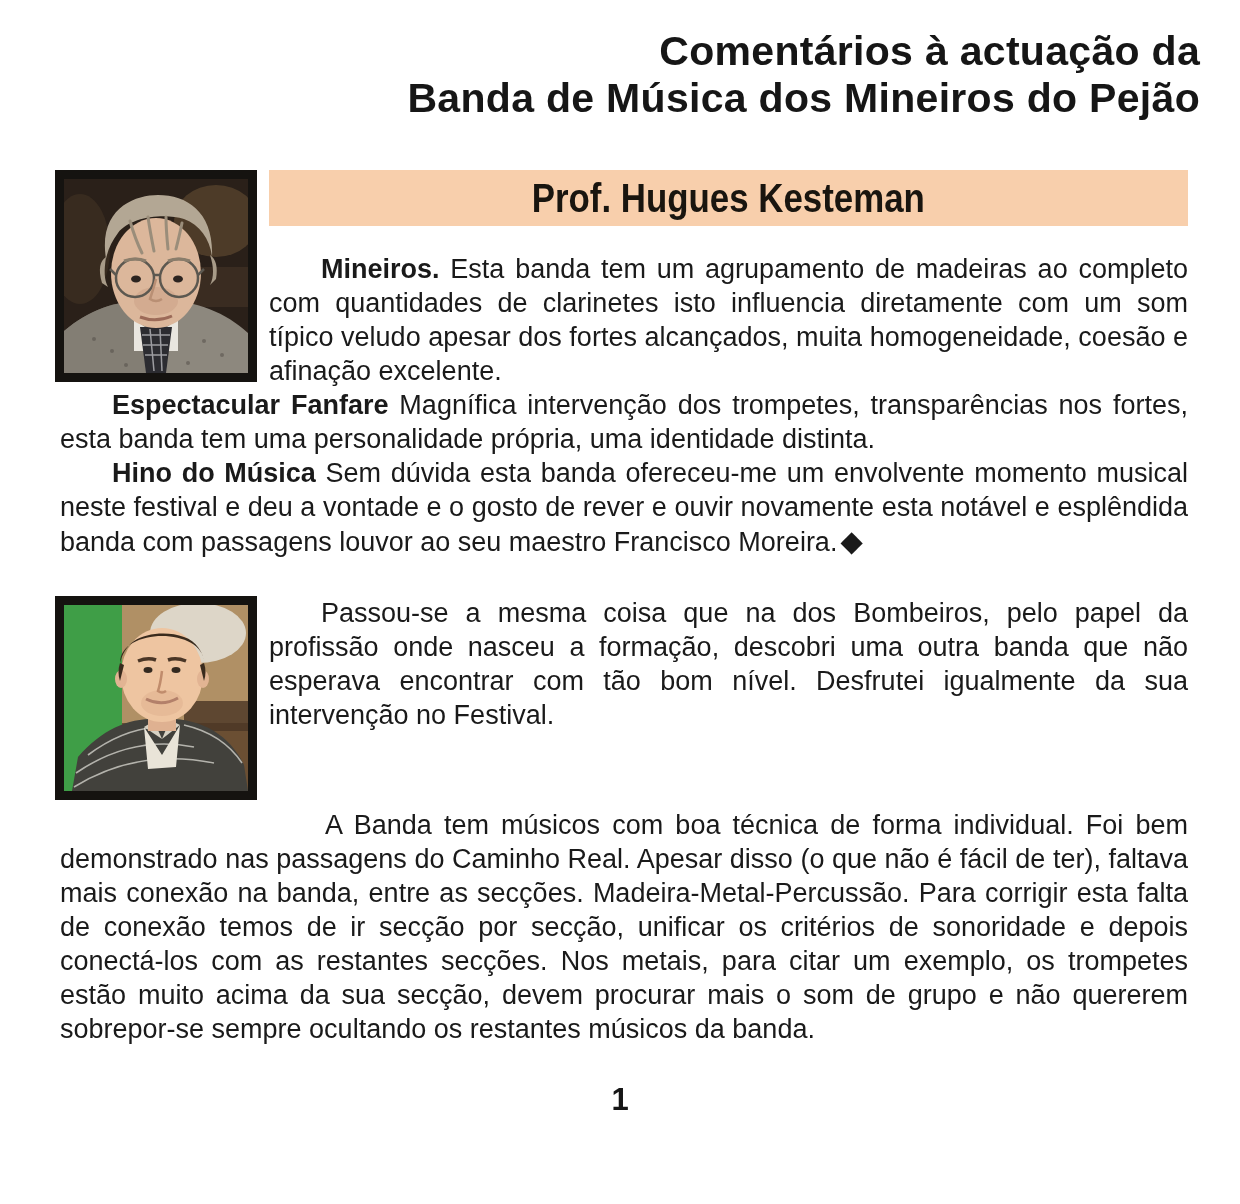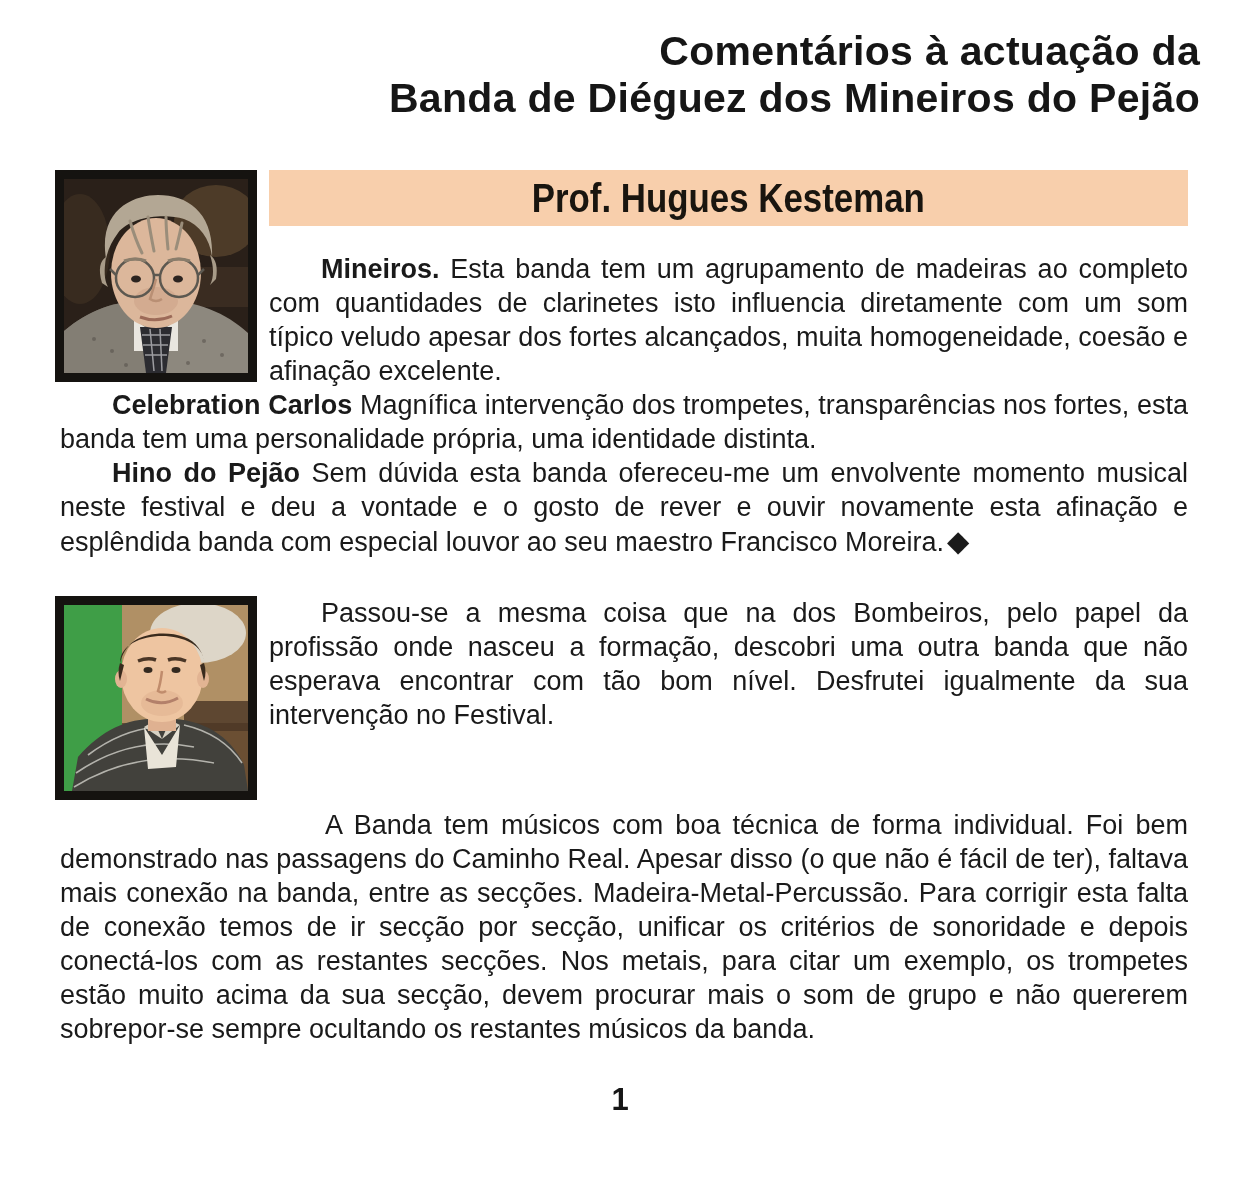--- a/index.html
+++ b/index.html
@@ -76,21 +76,21 @@
     margin-top: 36px;
   }
 </style>
 </head>
 <body>
 
 <div>
 
   <div class="title">
     <div>Comentários à actuação da</div>
-    <div>Banda de Diéguez dos Mineiros do Pejão</div>
+    <div>Banda de Música dos Mineiros do Pejão</div>
   </div>
 
   <div class="section sec1">
     <div class="photo-frame photo1">
       <svg viewBox="0 0 184 194" preserveAspectRatio="none">
         <rect width="184" height="194" fill="#2a2019"></rect>
         <ellipse cx="152" cy="42" rx="42" ry="36" fill="#54412c" opacity="0.85"></ellipse>
         <ellipse cx="16" cy="70" rx="30" ry="55" fill="#3a2c20" opacity="0.9"></ellipse>
         <rect x="118" y="88" width="66" height="40" fill="#463627" opacity="0.6"></rect>
 
@@ -142,22 +142,22 @@
         <path d="M60,82 Q72,78 82,82" stroke="#8a7d6b" stroke-width="3" fill="none"></path>
         <path d="M104,82 Q114,78 126,82" stroke="#8a7d6b" stroke-width="3" fill="none"></path>
         <path d="M92,100 C90,108 88,114 86,120 Q92,124 98,120" stroke="#b98f74" stroke-width="2.5" fill="none"></path>
         <path d="M76,138 Q92,144 108,137" stroke="#9c6a58" stroke-width="3" fill="none"></path>
       </svg>
     </div>
     <div class="head-bar">
       <span class="txt">Prof. Hugues Kesteman</span>
     </div>
     <p class="body-par p-first"><b class="lead">Mineiros.</b><span> Esta banda tem um agrupamento de madeiras ao completo com quantidades de clarinetes isto influencia diretamente com um som típico veludo apesar dos fortes alcançados, muita homogeneidade, coesão e afinação excelente.</span></p>
-    <p class="body-par p-indent"><b class="lead">Celebration Carlos</b><span> Magnífica intervenção dos trompetes, transparências nos fortes, esta banda tem uma personalidade própria, uma identidade distinta.</span></p>
-    <p class="body-par p-indent"><b class="lead">Hino do Pejão</b><span> Sem dúvida esta banda ofereceu-me um envolvente momento musical neste festival e deu a vontade e o gosto de rever e ouvir novamente esta afinação e esplêndida banda com especial louvor ao seu maestro Francisco Moreira.</span><span class="diamond">◆</span></p>
+    <p class="body-par p-indent"><b class="lead">Espectacular Fanfare</b><span> Magnífica intervenção dos trompetes, transparências nos fortes, esta banda tem uma personalidade própria, uma identidade distinta.</span></p>
+    <p class="body-par p-indent"><b class="lead">Hino do Música</b><span> Sem dúvida esta banda ofereceu-me um envolvente momento musical neste festival e deu a vontade e o gosto de rever e ouvir novamente esta notável e esplêndida banda com passagens louvor ao seu maestro Francisco Moreira.</span><span class="diamond">◆</span></p>
   </div>
 
   <div class="section sec2">
     <div class="photo-frame photo2">
       <svg viewBox="0 0 184 186" preserveAspectRatio="none">
         <rect width="184" height="186" fill="#b09065"></rect>
         <rect width="58" height="186" fill="#3f9e47"></rect>
         <ellipse cx="134" cy="28" rx="48" ry="30" fill="#ddd6c8"></ellipse>
         <rect x="58" y="118" width="126" height="68" fill="#6b4f33"></rect>
         <rect x="120" y="96" width="64" height="30" fill="#4a3524" opacity="0.8"></rect>

